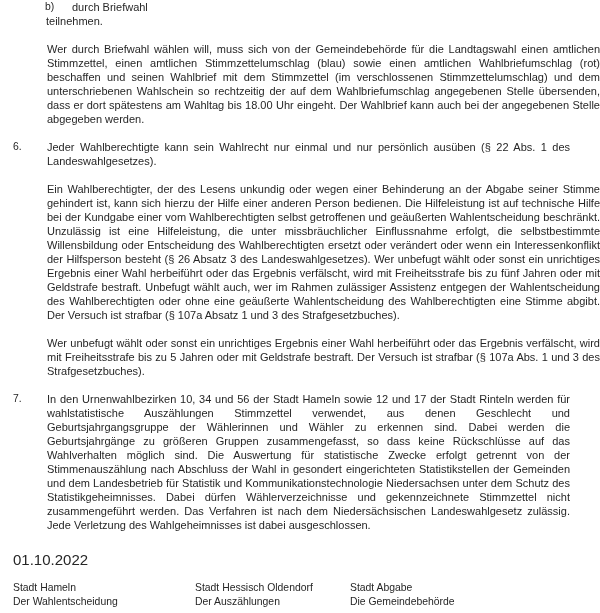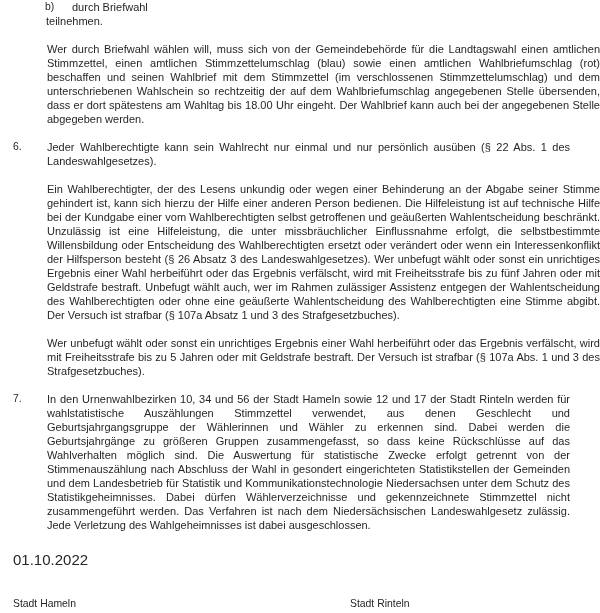--- a/index.html
+++ b/index.html
@@ -101,21 +101,21 @@
     font-size: 10.4px;
     line-height: 14px;
   }
   .sig-row {
     position: relative;
     height: 14px;
     white-space: nowrap;
   }
   .sig-col {
     position: absolute;
-    top: 16px;
+    top: 0;
   }
   .sig-col.c1 { left: 0px; }
   .sig-col.c2 { left: 182px; }
   .sig-col.c3 { left: 337px; }
 </style>
 </head>
 <body>
 
 <div class="page">
   <div class="doc">
@@ -164,21 +164,22 @@
     <div class="gap-para"></div>
     <div class="gap-half"></div>
 
     <div class="date-line">01.10.2022</div>
 
     <div class="gap-para"></div>
 
     <div class="signatures">
       <div class="sig-row">
         <span class="sig-col c1">Stadt Hameln</span>
-        <span class="sig-col c3">Stadt Rinteln</span>
+        <span class="sig-col c2">Stadt Hessisch Oldendorf</span>
+        <span class="sig-col c3">Stadt Abgabe</span>
       </div>
       <div class="sig-row">
         <span class="sig-col c1">Der Wahlentscheidung</span>
         <span class="sig-col c2">Der Auszählungen</span>
         <span class="sig-col c3">Die Gemeindebehörde</span>
       </div>
     </div>
 
   </div>
 </div>

